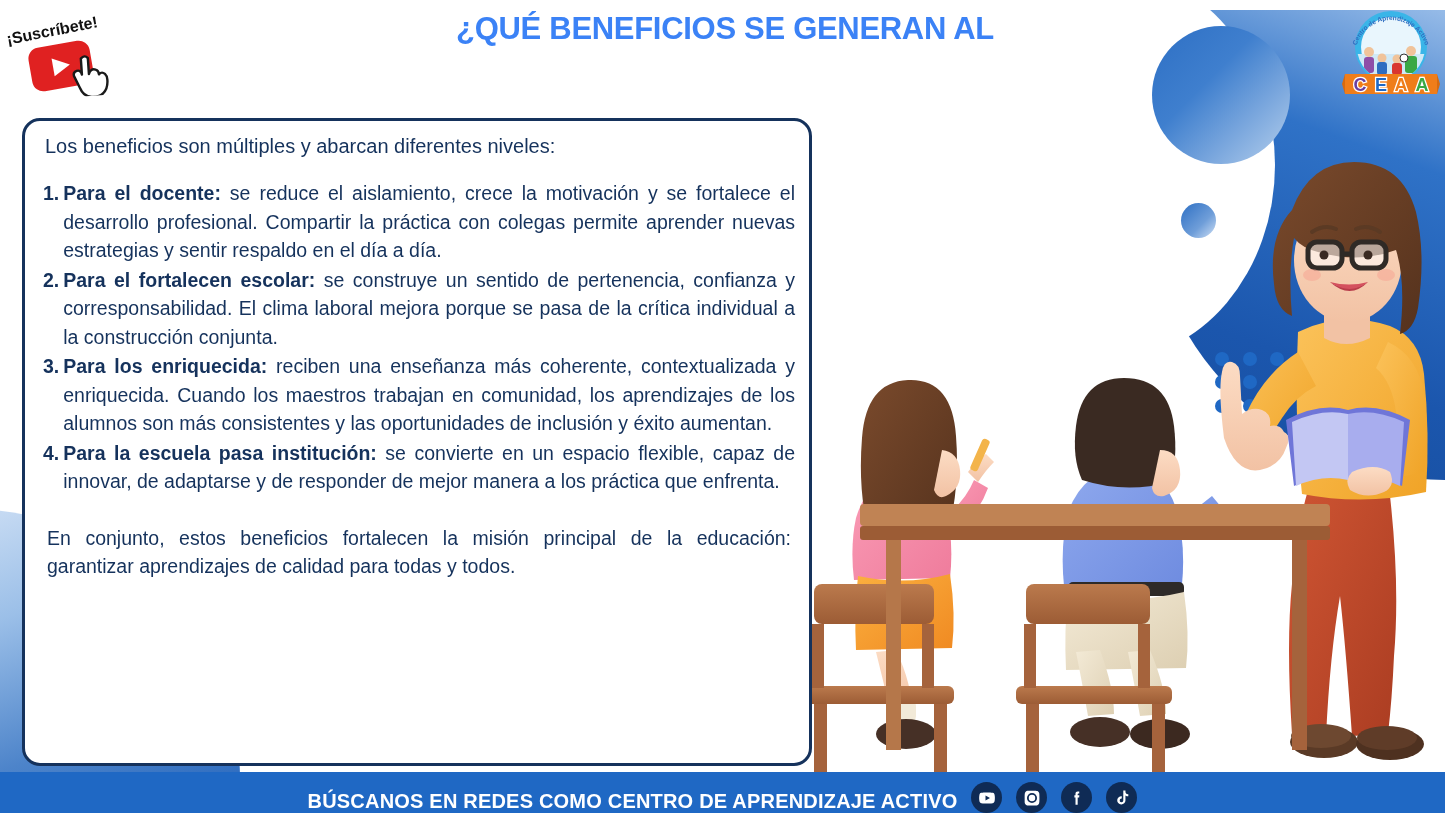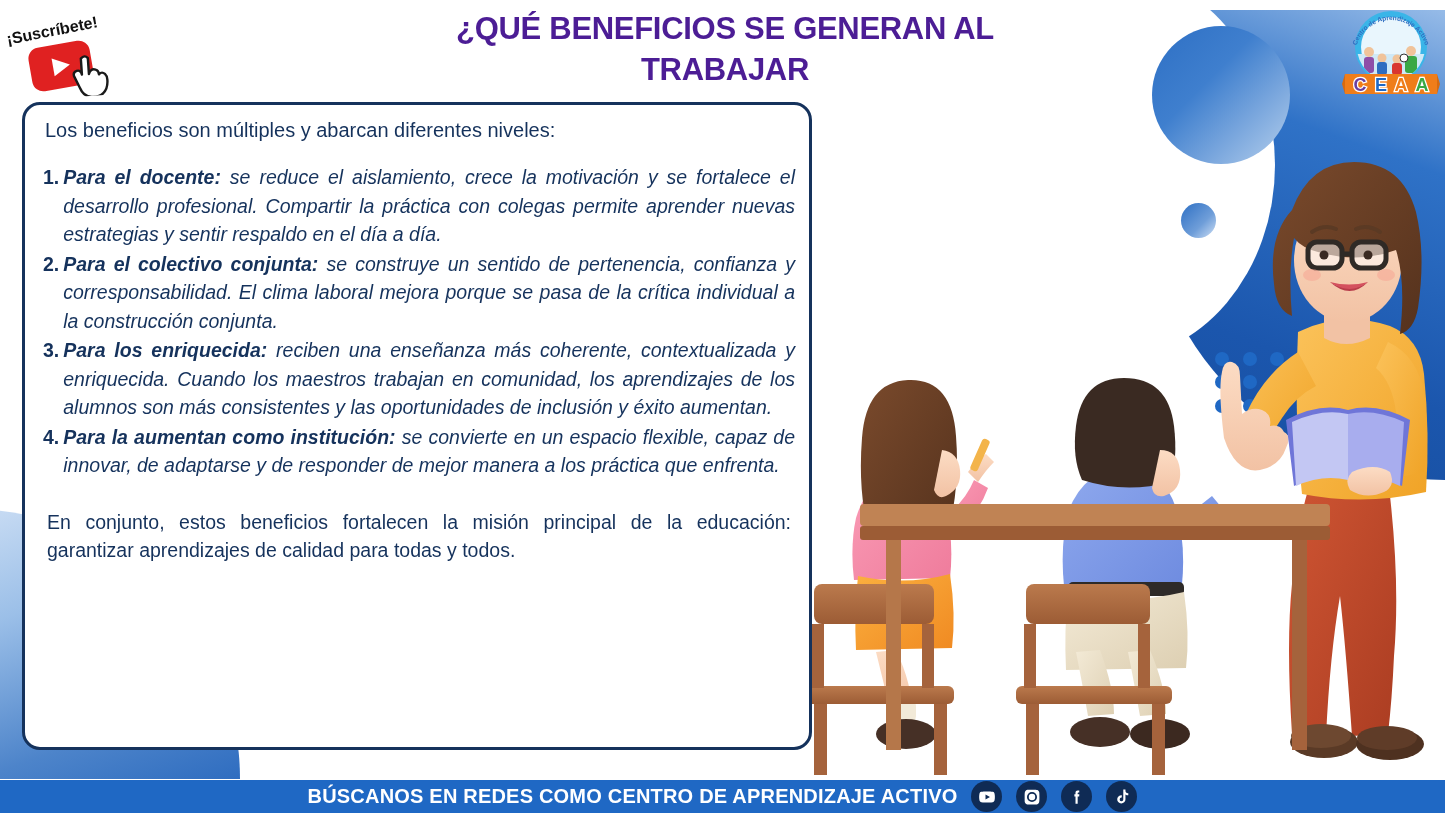--- a/index.html
+++ b/index.html
@@ -41,42 +41,42 @@
   .dot-grid{
     position:absolute;left:1215px;top:352px;width:110px;height:70px;
     display:grid;grid-template-columns:repeat(4,1fr);grid-template-rows:repeat(3,1fr);
     z-index:3;
   }
   .dot-grid i{width:14px;height:14px;border-radius:50%;background:#1f68c4;display:block;}
 
   
   .title{
     position:absolute;left:390px;top:8px;width:670px;
-    text-align:center;color:#4c1d95;font-weight:bold;font-size:31px;line-height:41px;
+    text-align:center;color:#3b82f6;font-weight:bold;font-size:31px;line-height:41px;
     letter-spacing:-0.3px;z-index:40;font-family:"Liberation Sans",sans-serif;
   }
 
   
   .card{
-    position:absolute;left:22px;top:102px;width:790px;height:648px;
+    position:absolute;left:22px;top:118px;width:790px;height:648px;
     background:#ffffff;border:3px solid #15325c;border-radius:18px;
     box-sizing:border-box;z-index:20;
     padding:10px 14px 8px 18px;
   }
   .intro{
     color:#15325c;font-size:20px;line-height:26px;margin:2px 0 0 2px;
     font-family:"Liberation Sans",sans-serif;
   }
   .list{margin:20px 0 0 0;padding:0;list-style:none;}
   .list li{
     display:flex;color:#15325c;font-size:19.5px;line-height:28.5px;
     text-align:justify;margin-bottom:1px;
   }
   .num{font-weight:bold;flex:0 0 auto;padding-right:4px;white-space:nowrap;}
-  .li-body{flex:1 1 auto;text-align:justify;font-style:italic;}
+  .li-body{flex:1 1 auto;text-align:justify;}
   .li-body b{font-weight:bold;}
   .closing{
     color:#15325c;font-size:19.5px;line-height:28.5px;text-align:justify;
     margin:28px 4px 16px 4px;
   }
 
   
   .illus{position:absolute;left:800px;top:120px;width:645px;height:655px;z-index:10;}
   .svgfull{width:100%;height:100%;display:block;}
 
@@ -94,22 +94,22 @@
     content:"";position:absolute;left:23px;top:13px;
     border-left:17px solid #fff;border-top:9px solid transparent;border-bottom:9px solid transparent;
   }
   .cursor-hand{position:absolute;left:68px;top:50px;width:40px;height:42px;transform:rotate(-4deg);}
 
   
   .logo{position:absolute;right:4px;top:2px;width:100px;height:100px;z-index:46;}
 
   
   .banner{
-    position:absolute;left:0;bottom:0;width:1445px;height:33px;background:#1f68c4;
-    display:flex;align-items:center;justify-content:center;gap:14px;z-index:50;
+    position:absolute;left:0;bottom:0;width:1445px;height:41px;background:#1f68c4;
+    display:flex;align-items:flex-end;justify-content:center;gap:14px;z-index:50;
   }
   .banner-text{
     color:#ffffff;font-weight:bold;font-size:20px;letter-spacing:.2px;
     font-family:"Liberation Sans",sans-serif;
   }
   .soc{
     width:31px;height:31px;border-radius:50%;background:#0f2b55;
     display:flex;align-items:center;justify-content:center;
   }
   .soc svg{width:18px;height:18px;fill:#fff;}
@@ -280,41 +280,40 @@
         <rect x="60" y="384" width="470" height="22" rx="4" fill="#c08354"></rect>
         <rect x="60" y="406" width="470" height="14" rx="3" fill="#9c5c35"></rect>
         <rect x="86" y="420" width="15" height="210" fill="#b5774a"></rect>
         <rect x="492" y="420" width="15" height="210" fill="#a5633c"></rect>
       </g>
     </svg>
   </div>
 
   <div class="title">
     <div>¿QUÉ BENEFICIOS SE GENERAN AL</div>
-    <div>TRABAJAR</div>
   </div>
 
   <div class="card">
     <div class="intro">Los beneficios son múltiples y abarcan diferentes niveles:</div>
     <ul class="list">
       <li>
         <span class="num">1.</span>
         <span class="li-body"><b>Para el docente:</b><span> se reduce el aislamiento, crece la motivación y se fortalece el desarrollo profesional. Compartir la práctica con colegas permite aprender nuevas estrategias y sentir respaldo en el día a día.</span></span>
       </li>
       <li>
         <span class="num">2.</span>
-        <span class="li-body"><b>Para el colectivo conjunta:</b><span> se construye un sentido de pertenencia, confianza y corresponsabilidad. El clima laboral mejora porque se pasa de la crítica individual a la construcción conjunta.</span></span>
+        <span class="li-body"><b>Para el fortalecen escolar:</b><span> se construye un sentido de pertenencia, confianza y corresponsabilidad. El clima laboral mejora porque se pasa de la crítica individual a la construcción conjunta.</span></span>
       </li>
       <li>
         <span class="num">3.</span>
         <span class="li-body"><b>Para los enriquecida:</b><span> reciben una enseñanza más coherente, contextualizada y enriquecida. Cuando los maestros trabajan en comunidad, los aprendizajes de los alumnos son más consistentes y las oportunidades de inclusión y éxito aumentan.</span></span>
       </li>
       <li>
         <span class="num">4.</span>
-        <span class="li-body"><b>Para la aumentan como institución:</b><span> se convierte en un espacio flexible, capaz de innovar, de adaptarse y de responder de mejor manera a los práctica que enfrenta.</span></span>
+        <span class="li-body"><b>Para la escuela pasa institución:</b><span> se convierte en un espacio flexible, capaz de innovar, de adaptarse y de responder de mejor manera a los práctica que enfrenta.</span></span>
       </li>
     </ul>
     <div class="closing">En conjunto, estos beneficios fortalecen la misión principal de la educación: garantizar aprendizajes de calidad para todas y todos.</div>
   </div>
 
   <div class="subscribe">
     <div class="sub-text">¡Suscríbete!</div>
     <div class="yt-badge"></div>
     <svg class="cursor-hand" viewBox="0 0 40 42">
       <path d="M12 4 q4 -4 7 0 v16 q2 -6 7 -4 q3 1 3 5 q3 -3 6 0 q2 2 2 6 q0 9 -5 13 q-4 4 -12 3 q-8 -1 -11 -10 l-5 -12 q-1 -4 3 -5 q4 -1 5 4 z" fill="#ffffff" stroke="#1a1a1a" stroke-width="2.4" stroke-linejoin="round"></path>

